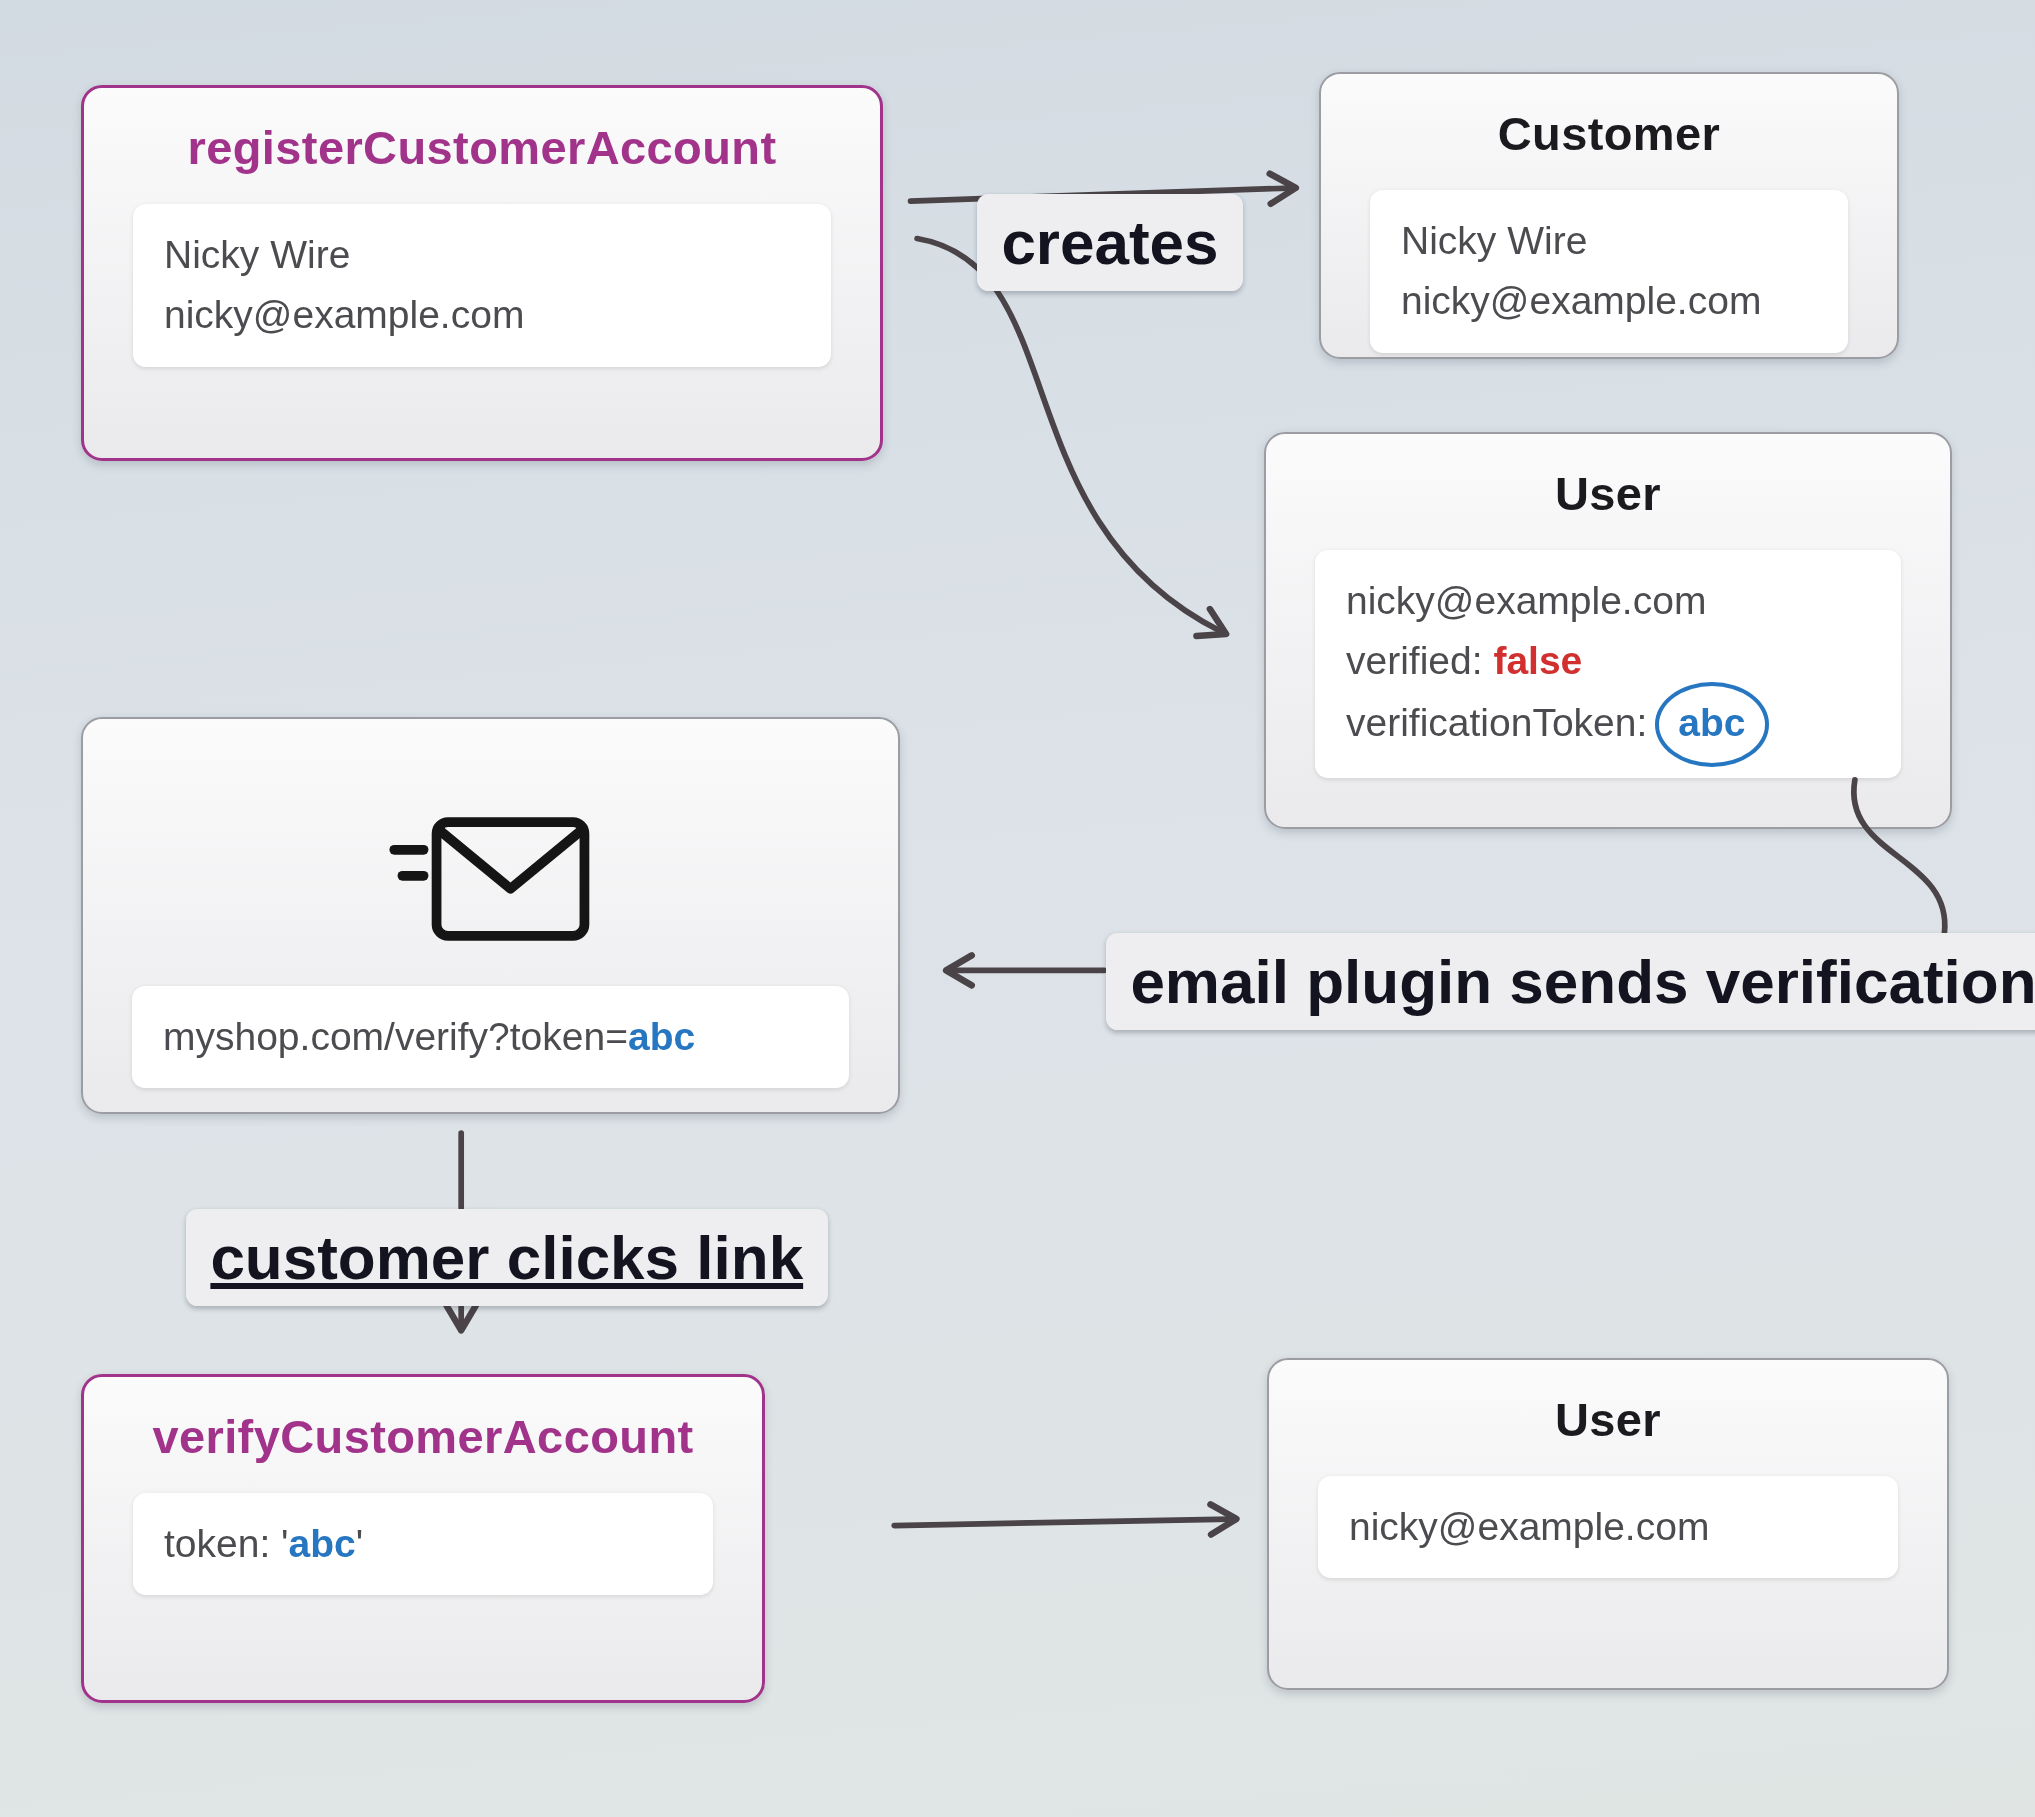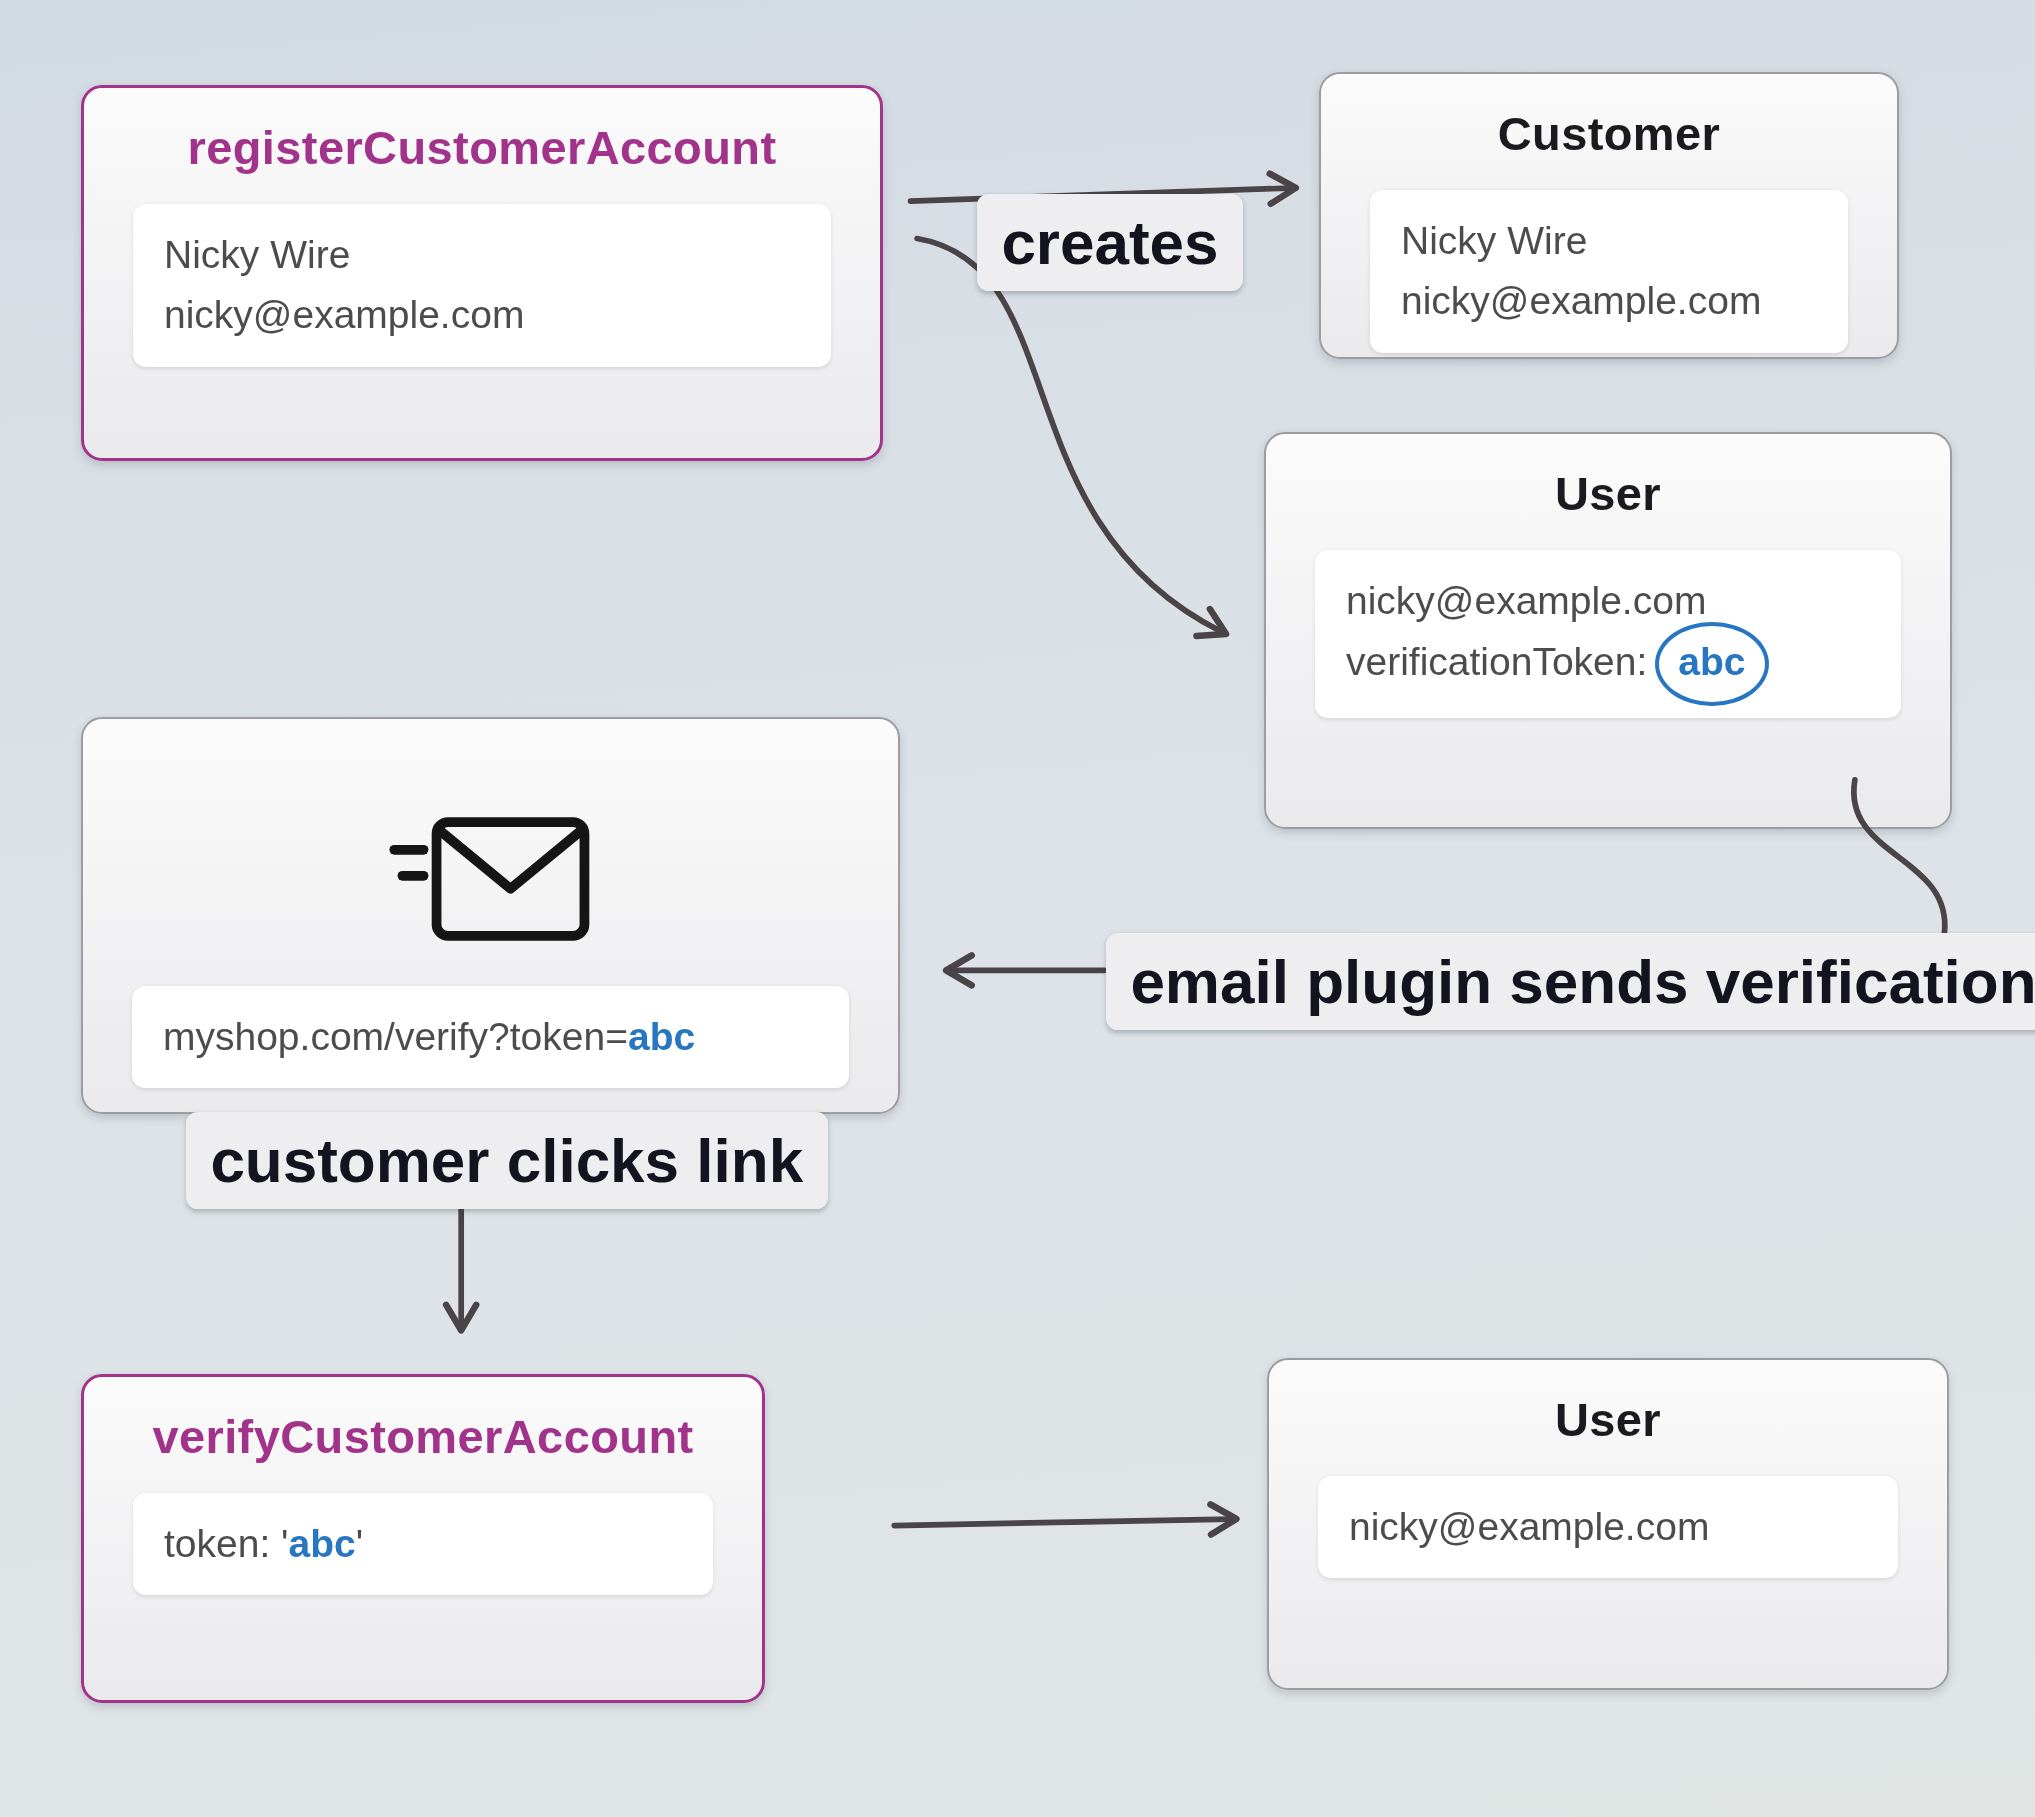--- a/index.html
+++ b/index.html
@@ -68,21 +68,21 @@
   #node-register { left: 81px;  top: 69px;   width: 802px;  height: 376px; }
   #node-customer { left: 1319px; top: 72px;   width: 580px;  height: 287px; }
   #node-user1    { left: 1264px; top: 432px;  width: 688px;  height: 397px; }
   #node-email    { left: 81px;  top: 717px;  width: 819px; height: 397px; padding-top: 50px; }
   #node-verify   { left: 81px;  top: 1358px; width: 684px;  height: 329px; }
   #node-user2    { left: 1267px; top: 1358px; width: 682px;  height: 332px; }
 
   
   #label-creates { left: 977px; top: 194px; }
   #label-plugin  { left: 1106px; top: 933px; }
-  #label-clicks  { left: 186px;  top: 1112px; }
+  #label-clicks  { left: 186px;  top: 1209px; text-decoration: underline; }
 </style>
 </head>
 <body>
 
 <div class="canvas">
 
   <svg class="edges" viewBox="0 0 2500 2232" aria-hidden="true">
     <defs>
       <marker id="chev" viewBox="0 0 12 12" refX="8.5" refY="6" markerWidth="7.2" markerHeight="7.2" orient="auto">
         <path class="edge-head" d="M2.5 1.6 L10 6 L2.5 10.4"></path>
@@ -109,20 +109,21 @@
     <div class="code-box">
       <div class="code-line">Nicky Wire</div>
       <div class="code-line">nicky@example.com</div>
     </div>
   </section>
 
   <section class="node" id="node-user1">
     <h2 class="node-title">User</h2>
     <div class="code-box">
       <div class="code-line">nicky@example.com</div>
+      <div class="code-line"><span>verified: </span><span class="val red">false</span></div>
       <div class="code-line"><span>verificationToken: </span><span class="token-circle val blue">abc</span></div>
     </div>
   </section>
 
   <section class="node" id="node-email">
     <div class="icon-row">
       <svg viewBox="0 0 250 160" width="204" height="130" aria-hidden="true">
         <rect x="58" y="10" width="182" height="140" rx="14" fill="none" stroke="#151515" stroke-width="12"></rect>
         <path d="M64 22 L149 92 L234 22" fill="none" stroke="#151515" stroke-width="12" stroke-linecap="round" stroke-linejoin="round"></path>
         <line x1="6" y1="44" x2="42" y2="44" stroke="#151515" stroke-width="12" stroke-linecap="round"></line>

